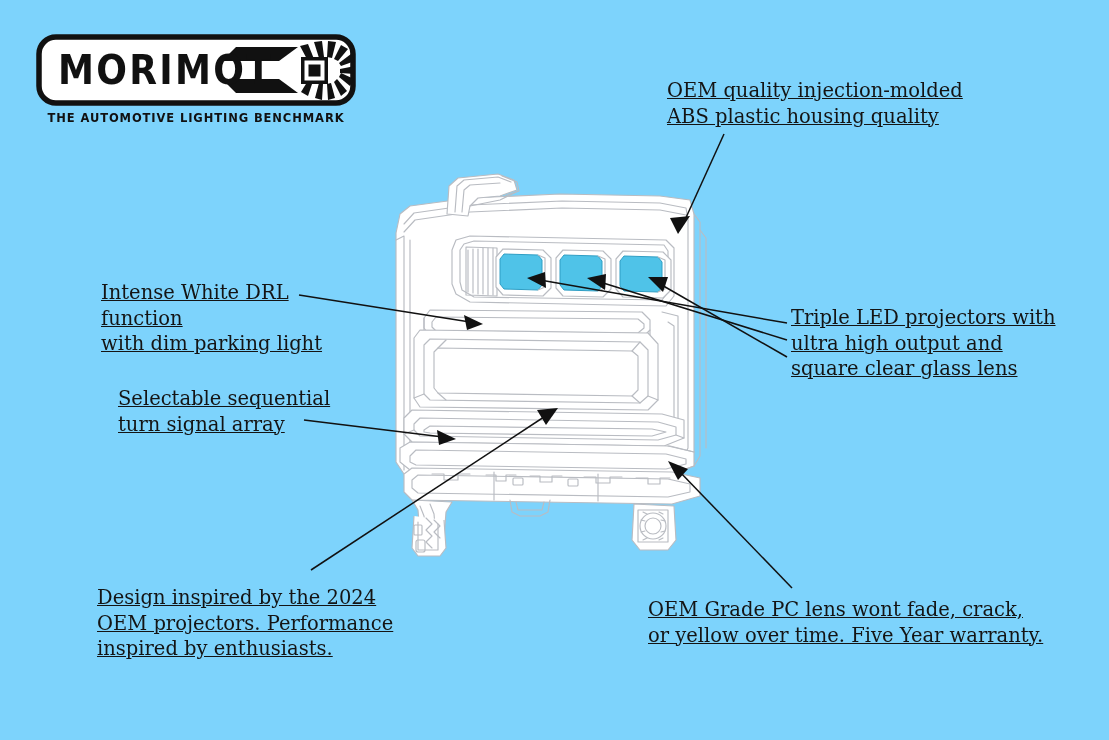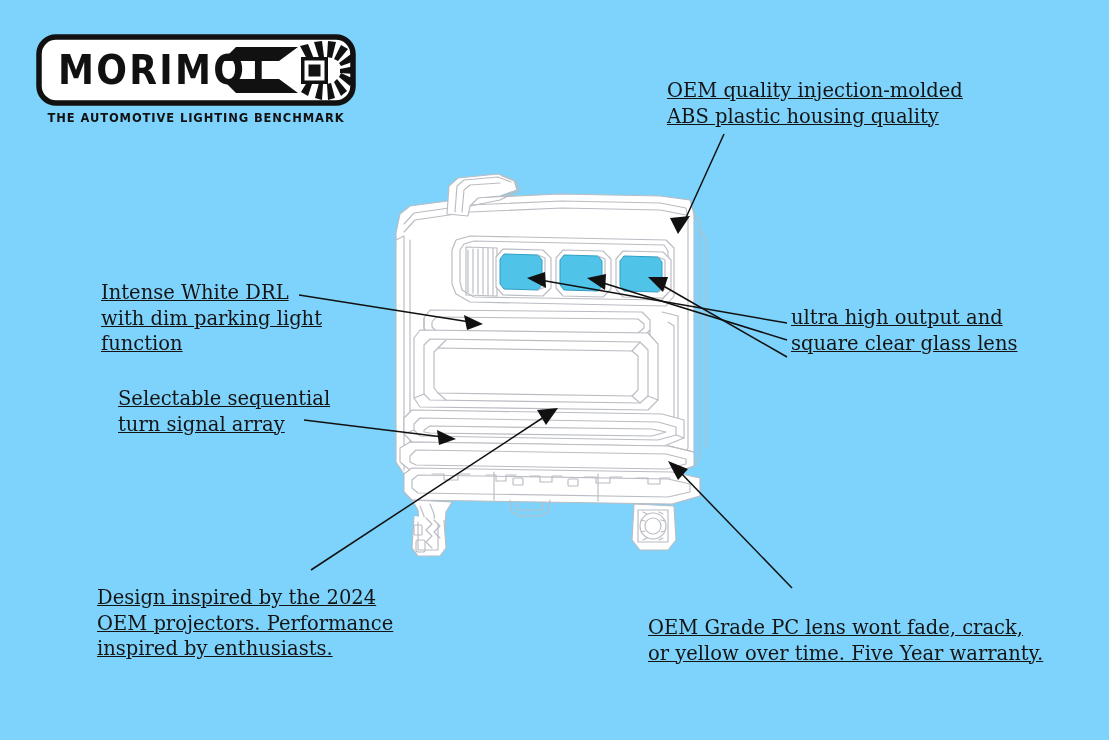--- a/index.html
+++ b/index.html
@@ -53,21 +53,21 @@
     line-height: 25.5px;
     white-space: nowrap;
     text-decoration: underline;
   }
 
   #callout-housing   { left: 667px; top: 78px; }
   #callout-drl       { left: 101px; top: 232px; margin-top: 48px; }
   #callout-turn      { left: 118px; top: 386px; }
   #callout-design    { left: 97px; top: 585px; }
   #callout-projector { left: 791px; top: 305px; }
-  #callout-pclens    { left: 648px; top: 597px; margin-top: 18px; }
+  #callout-pclens    { left: 648px; top: 597px; }
 
   
   #art, #leaders {
     position: absolute;
     left: 0; top: 0;
     width: 1109px;
     height: 740px;
     pointer-events: none;
   }
   .ln  { fill: none; stroke: #b9bcc2; stroke-width: 1.15; stroke-linejoin: round; stroke-linecap: round; }
@@ -296,36 +296,37 @@
     </g>
   </svg>
 
   <div class="callout" id="callout-housing">
     <div>OEM quality injection-molded</div>
     <div>ABS plastic housing quality</div>
   </div>
 
   <div class="callout" id="callout-drl">
     <div>Intense White DRL</div>
+    <div>function</div>
     <div>with dim parking light</div>
-    <div>function</div>
   </div>
 
   <div class="callout" id="callout-turn">
     <div>Selectable sequential</div>
     <div>turn signal array</div>
   </div>
 
   <div class="callout" id="callout-design">
     <div>Design inspired by the 2024</div>
     <div>OEM projectors. Performance</div>
     <div>inspired by enthusiasts.</div>
   </div>
 
   <div class="callout" id="callout-projector">
+    <div>Triple LED projectors with</div>
     <div>ultra high output and</div>
     <div>square clear glass lens</div>
   </div>
 
   <div class="callout" id="callout-pclens">
     <div>OEM Grade PC lens wont fade, crack,</div>
     <div>or yellow over time. Five Year warranty.</div>
   </div>
 
 </div>

